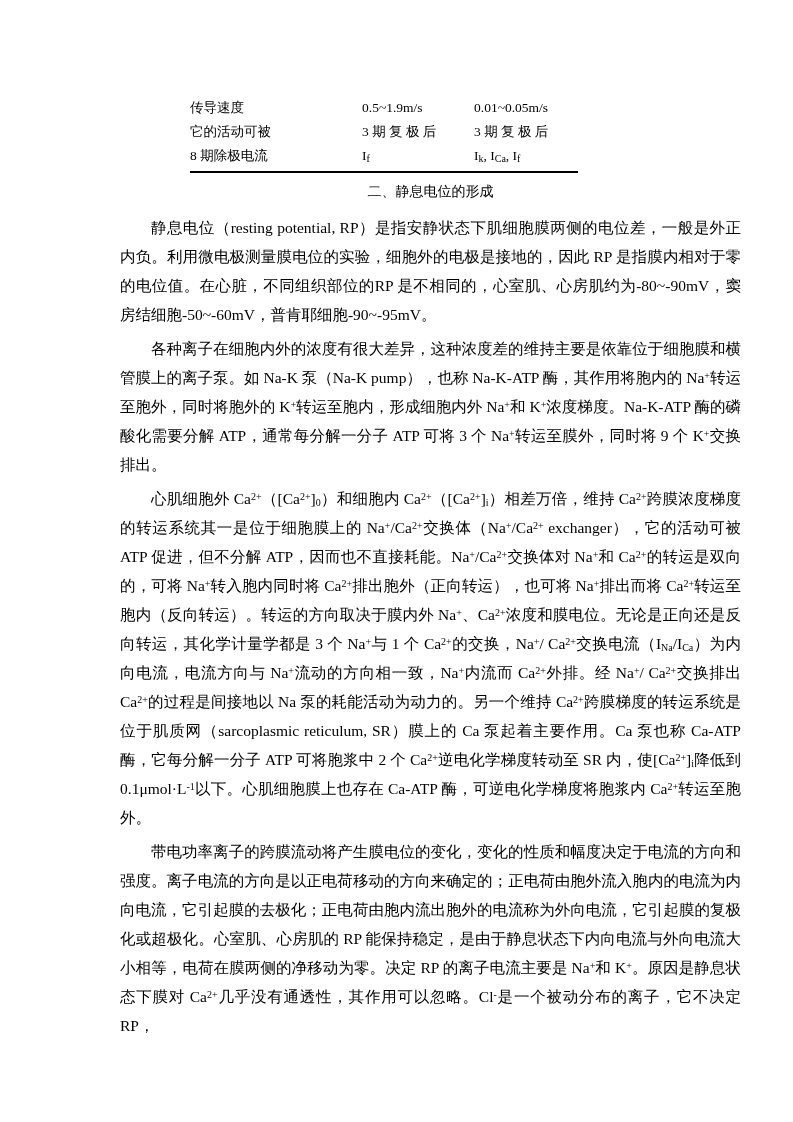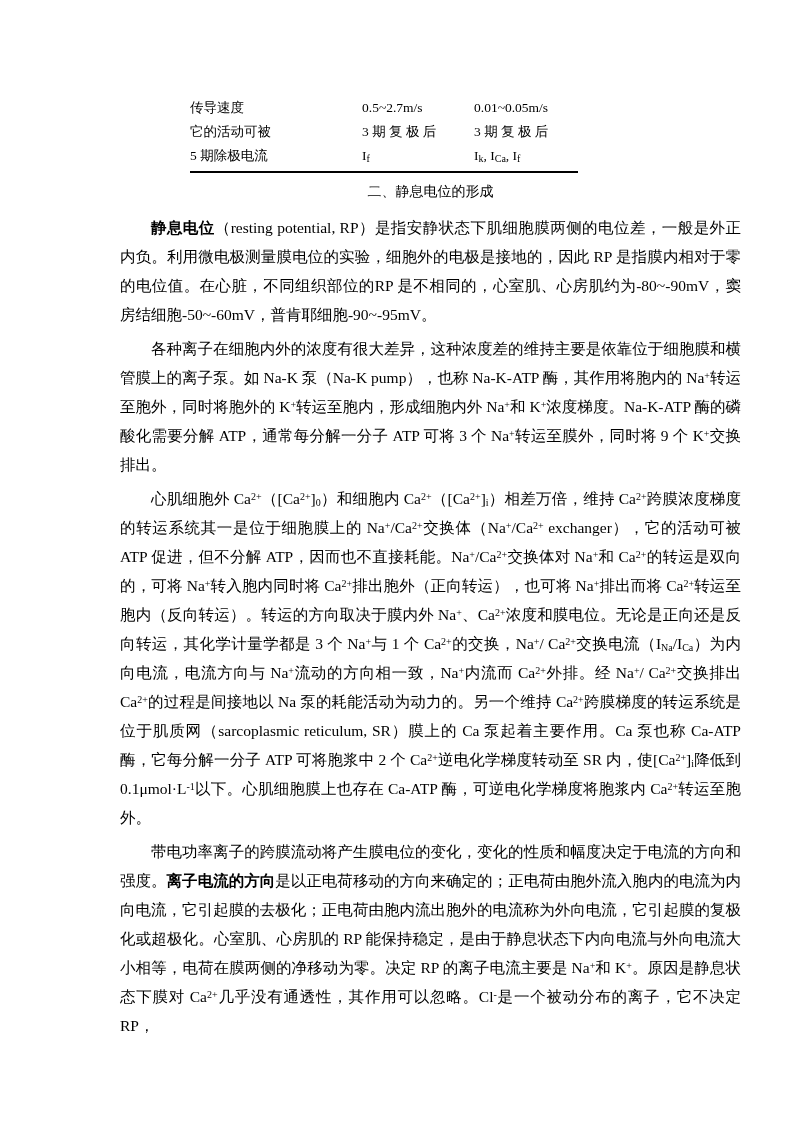--- a/index.html
+++ b/index.html
@@ -30,43 +30,43 @@
   }
 
   
   .para{
     font-size:15.5px;
     line-height:29px;
     text-align:justify;
     text-indent:31px;
     margin:0 0 5px 0;
   }
-  .para b{font-weight:bold;}
+  .para b{font-weight:normal;}
   sup,sub{font-size:10px;line-height:0;}
   sub{vertical-align:-0.15em;}
   sup{vertical-align:0.45em;}
 </style>
 </head>
 <body>
 
 <div class="page">
 
   <div class="ctable">
     <div class="trow">
       <div class="tc">传导速度</div>
-      <div class="tc">0.5~2.7m/s</div>
+      <div class="tc">0.5~1.9m/s</div>
       <div class="tc">0.01~0.05m/s</div>
     </div>
     <div class="trow">
       <div class="tc">它的活动可被</div>
       <div class="tc">3 期 复 极 后</div>
       <div class="tc">3 期 复 极 后</div>
     </div>
     <div class="trow">
-      <div class="tc lastlabel">5 期除极电流</div>
+      <div class="tc lastlabel">8 期除极电流</div>
       <div class="tc"><span>I</span><sub>f</sub></div>
       <div class="tc"><span>I</span><sub>k</sub><span>, I</span><sub>Ca</sub><span>, I</span><sub>f</sub></div>
     </div>
   </div>
 
   <div class="heading">二、静息电位的形成</div>
 
   <p class="para"><b>静息电位</b><span>（resting potential, RP）是指安静状态下肌细胞膜两侧的电位差，一般是外正内负。利用微电极测量膜电位的实验，细胞外的电极是接地的，因此 RP 是指膜内相对于零的电位值。在心脏，不同组织部位的RP 是不相同的，心室肌、心房肌约为-80~-90mV，窦房结细胞-50~-60mV，普肯耶细胞-90~-95mV。</span></p>
   <p class="para"><span>各种离子在细胞内外的浓度有很大差异，这种浓度差的维持主要是依靠位于细胞膜和横管膜上的离子泵。如 Na-K 泵（Na-K pump），也称 Na-K-ATP 酶，其作用将胞内的 Na</span><sup>+</sup><span>转运至胞外，同时将胞外的 K</span><sup>+</sup><span>转运至胞内，形成细胞内外 Na</span><sup>+</sup><span>和 K</span><sup>+</sup><span>浓度梯度。Na-K-ATP 酶的磷酸化需要分解 ATP，通常每分解一分子 ATP 可将 3 个 Na</span><sup>+</sup><span>转运至膜外，同时将 9 个 K</span><sup>+</sup><span>交换排出。</span></p>
   <p class="para"><span>心肌细胞外 Ca</span><sup>2+</sup><span>（[Ca</span><sup>2+</sup><span>]</span><sub>0</sub><span>）和细胞内 Ca</span><sup>2+</sup><span>（[Ca</span><sup>2+</sup><span>]</span><sub>i</sub><span>）相差万倍，维持 Ca</span><sup>2+</sup><span>跨膜浓度梯度的转运系统其一是位于细胞膜上的 Na</span><sup>+</sup><span>/Ca</span><sup>2+</sup><span>交换体（Na</span><sup>+</sup><span>/Ca</span><sup>2+</sup><span> exchanger），它的活动可被 ATP 促进，但不分解 ATP，因而也不直接耗能。Na</span><sup>+</sup><span>/Ca</span><sup>2+</sup><span>交换体对 Na</span><sup>+</sup><span>和 Ca</span><sup>2+</sup><span>的转运是双向的，可将 Na</span><sup>+</sup><span>转入胞内同时将 Ca</span><sup>2+</sup><span>排出胞外（正向转运），也可将 Na</span><sup>+</sup><span>排出而将 Ca</span><sup>2+</sup><span>转运至胞内（反向转运）。转运的方向取决于膜内外 Na</span><sup>+</sup><span>、Ca</span><sup>2+</sup><span>浓度和膜电位。无论是正向还是反向转运，其化学计量学都是 3 个 Na</span><sup>+</sup><span>与 1 个 Ca</span><sup>2+</sup><span>的交换，Na</span><sup>+</sup><span>/ Ca</span><sup>2+</sup><span>交换电流（I</span><sub>Na</sub><span>/I</span><sub>Ca</sub><span>）为内向电流，电流方向与 Na</span><sup>+</sup><span>流动的方向相一致，Na</span><sup>+</sup><span>内流而 Ca</span><sup>2+</sup><span>外排。经 Na</span><sup>+</sup><span>/ Ca</span><sup>2+</sup><span>交换排出 Ca</span><sup>2+</sup><span>的过程是间接地以 Na 泵的耗能活动为动力的。另一个维持 Ca</span><sup>2+</sup><span>跨膜梯度的转运系统是位于肌质网（sarcoplasmic reticulum, SR）膜上的 Ca 泵起着主要作用。Ca 泵也称 Ca-ATP 酶，它每分解一分子 ATP 可将胞浆中 2 个 Ca</span><sup>2+</sup><span>逆电化学梯度转动至 SR 内，使[Ca</span><sup>2+</sup><span>]</span><sub>i</sub><span>降低到 0.1μmol·L</span><sup>-1</sup><span>以下。心肌细胞膜上也存在 Ca-ATP 酶，可逆电化学梯度将胞浆内 Ca</span><sup>2+</sup><span>转运至胞外。</span></p>

